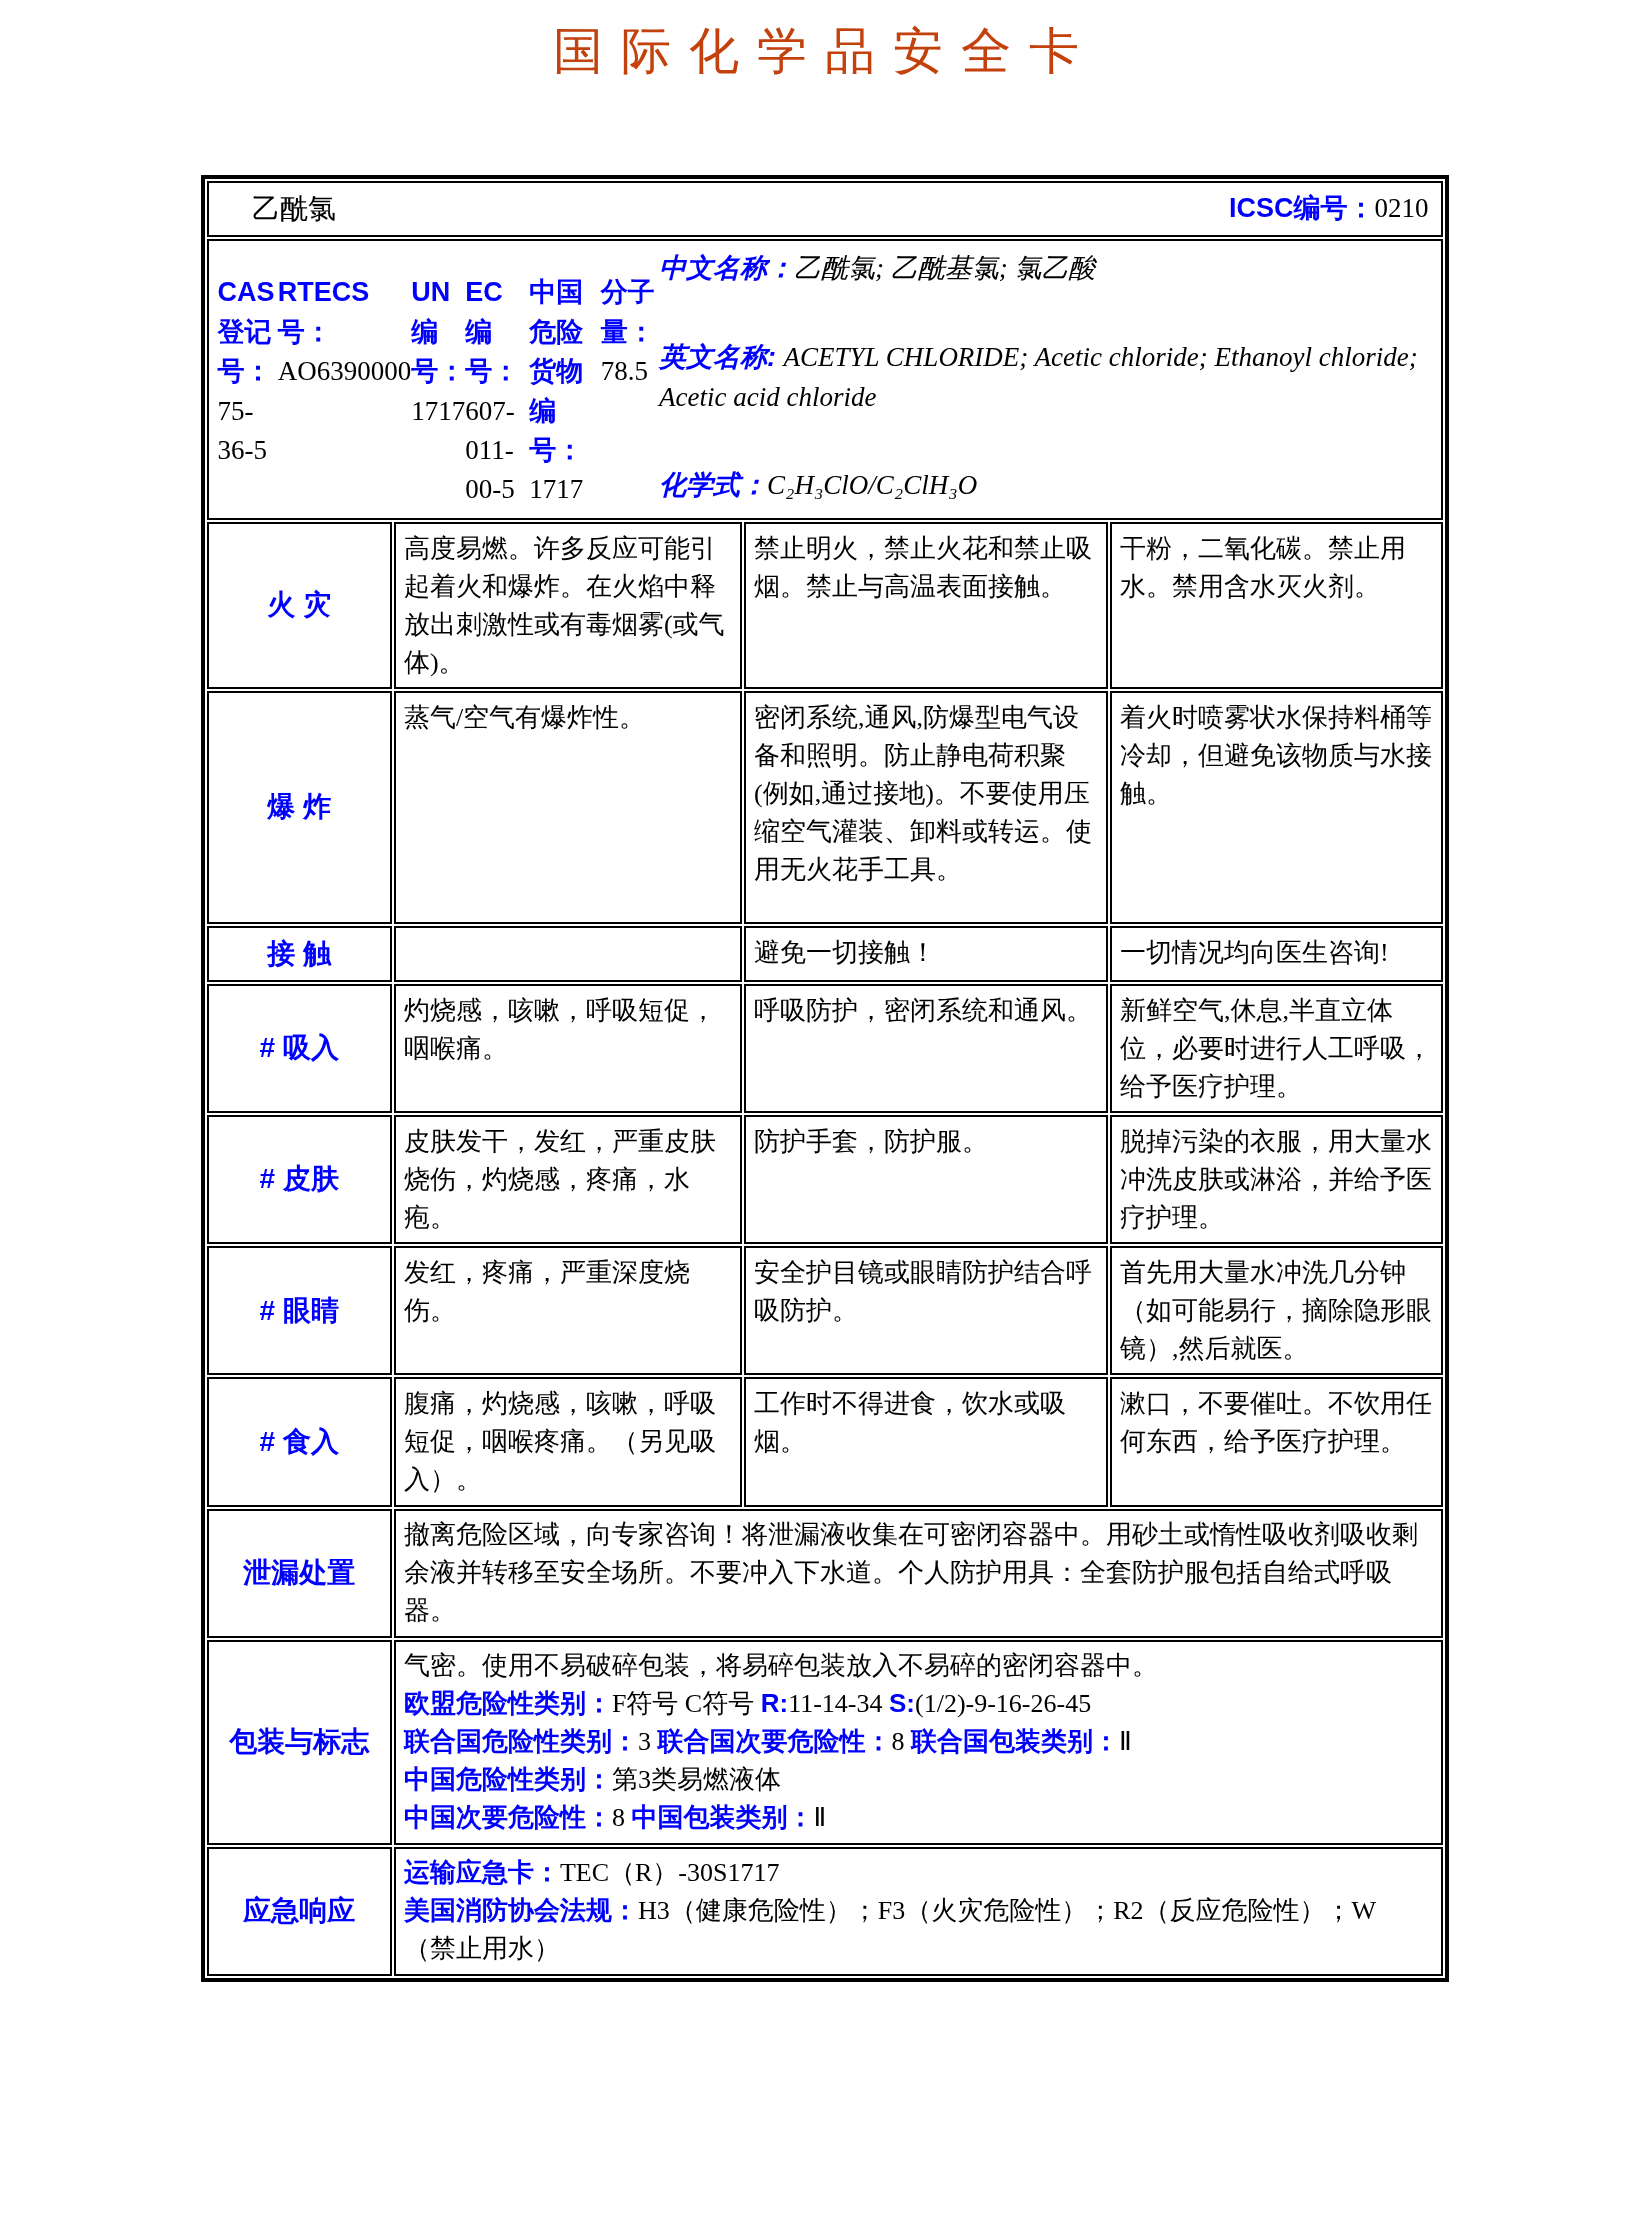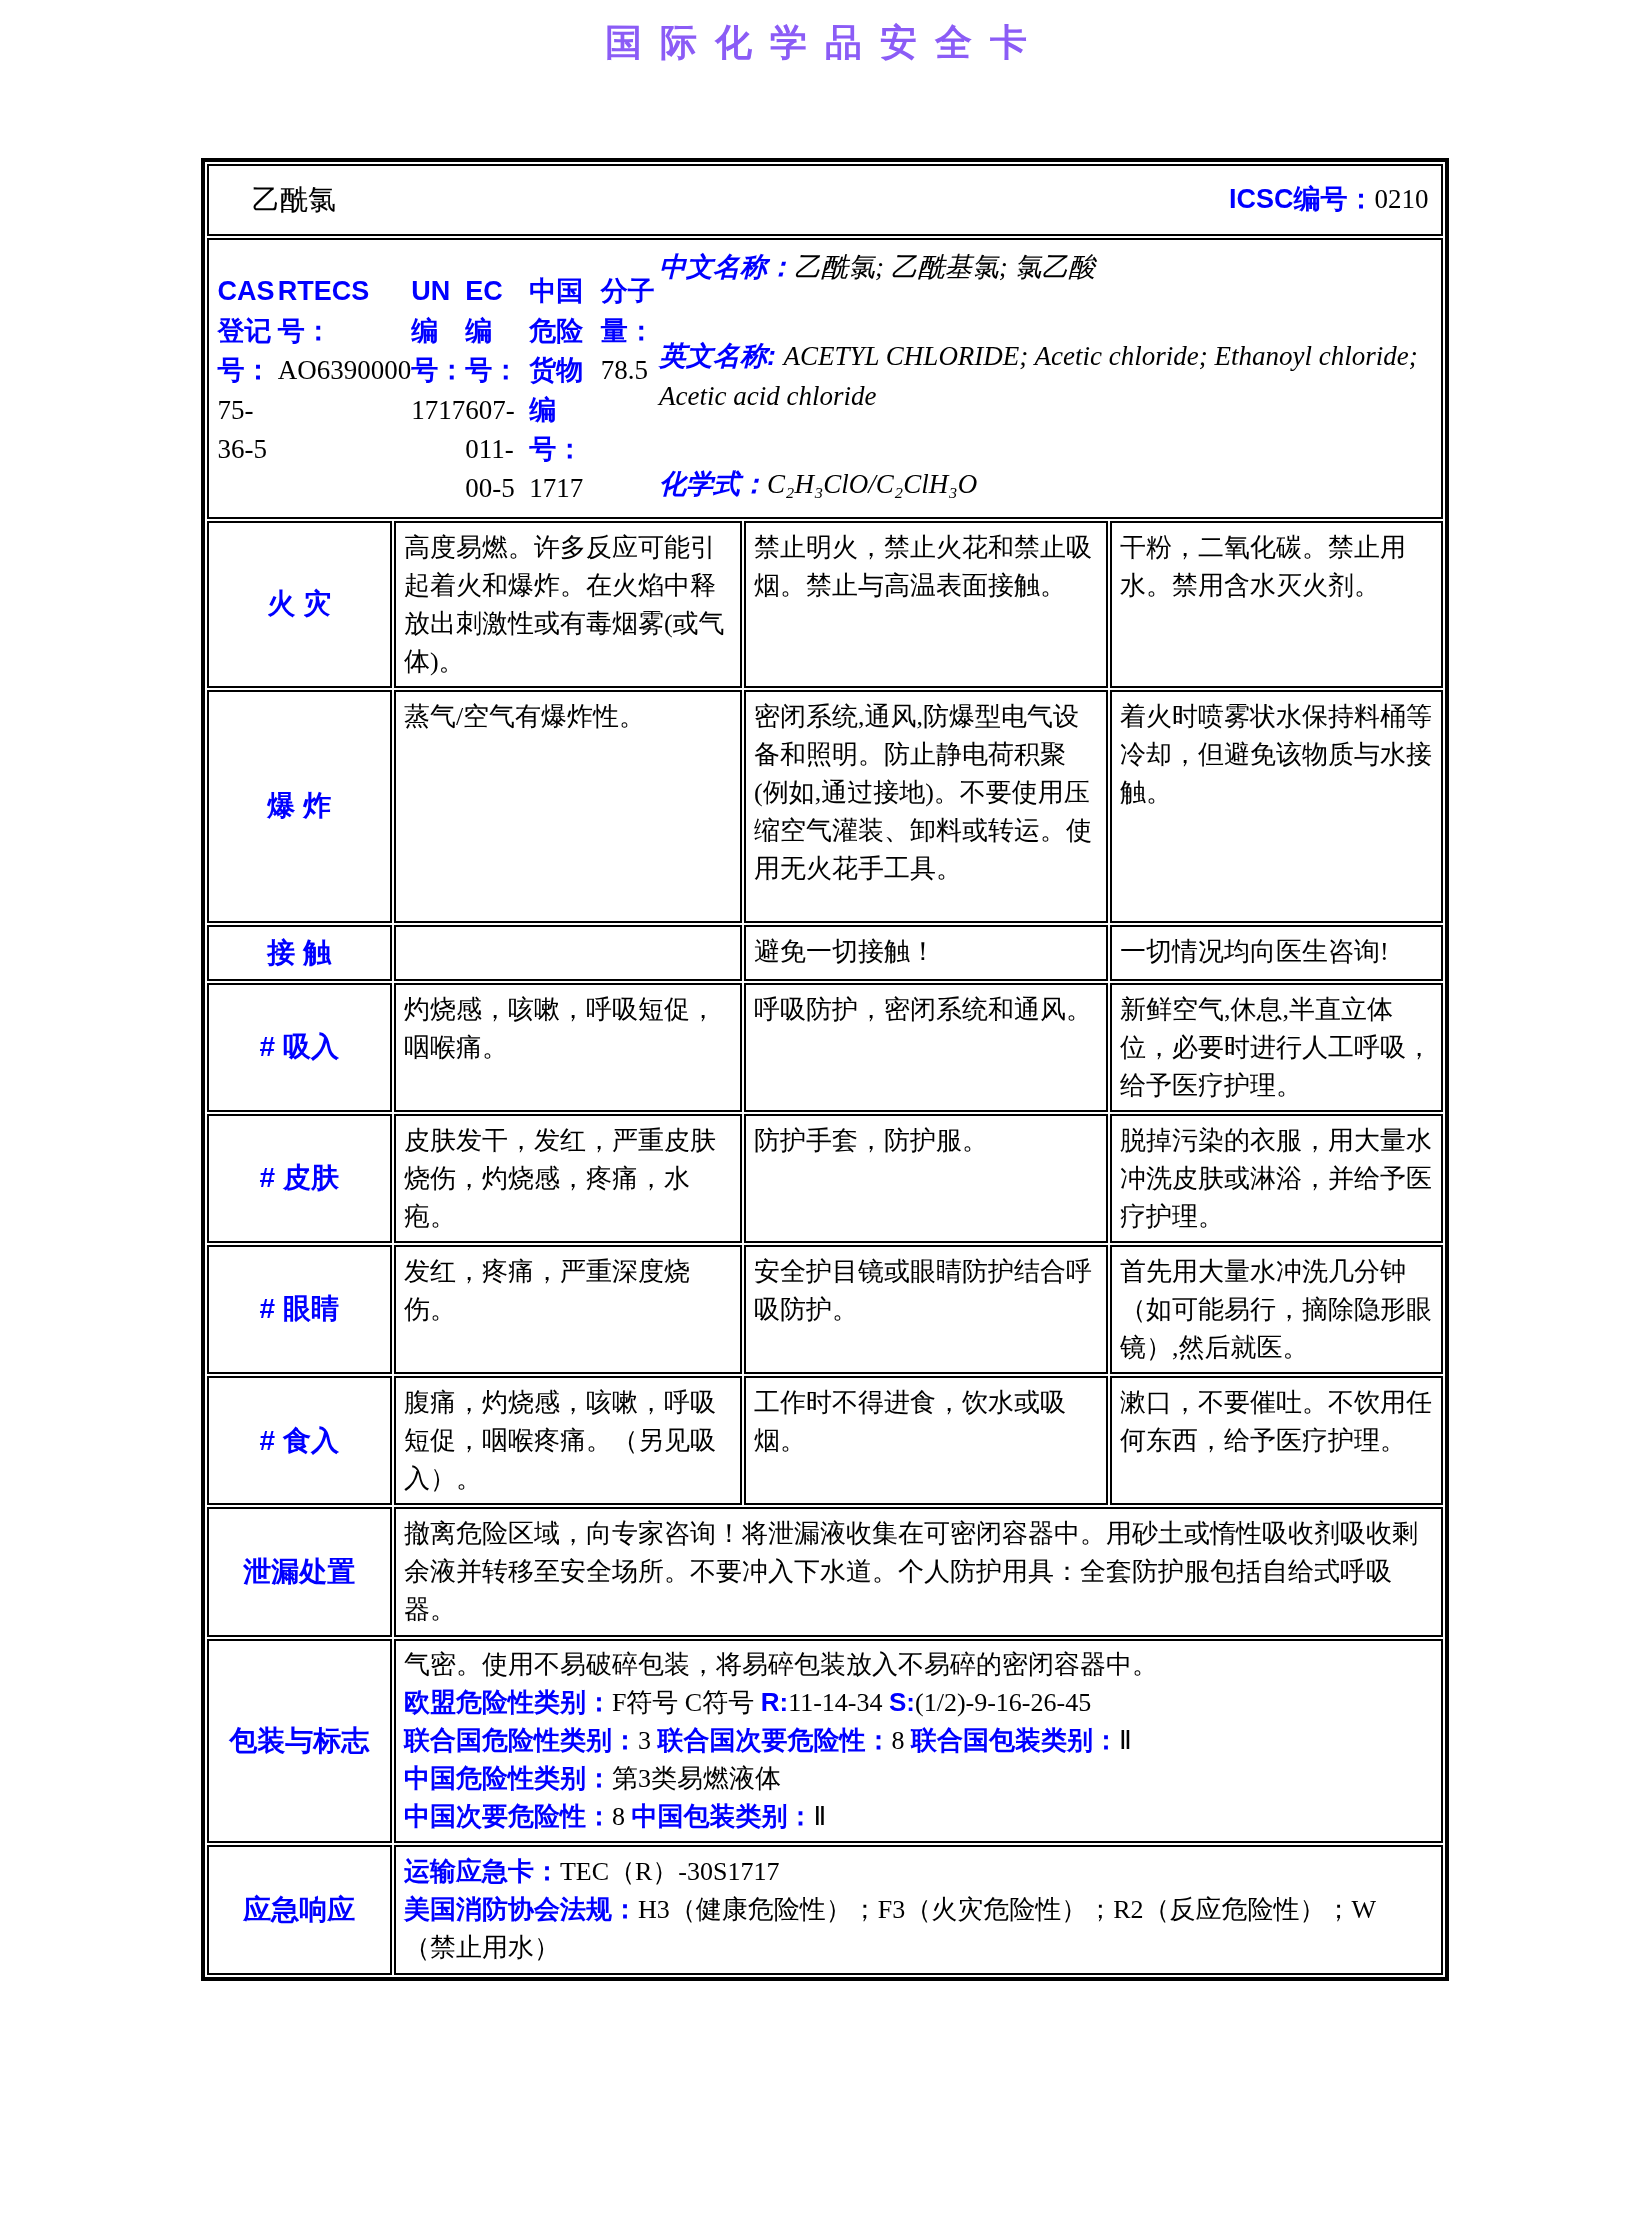--- a/index.html
+++ b/index.html
@@ -6,24 +6,24 @@
   html, body { background: #FFFFFF; }
   body {
     width: 1650px; height: 2239px;
     font-family: "Liberation Serif", serif;
     font-size: 26px; color: #000000;
     position: relative;
   }
   .doc-title {
     margin-top: 18px;
     text-align: center;
-    color: #8b5cf6;
+    color: #c2410c;
     font-family: "Liberation Sans", sans-serif;
-    font-weight: bold;
-    font-size: 37px;
+    font-weight: normal;
+    font-size: 50px;
     letter-spacing: 18px;
   }
   .card {
     width: 1248px;
     margin: 90px auto 0 auto;
     border: 4.2px solid #000000;
     background: #FFFFFF;
   }
   table.icsc {
     width: 100%;
@@ -50,21 +50,21 @@
     text-align: center;
     vertical-align: middle;
     font-size: 28px;
   }
   .header-cell {
     text-align: center;
     vertical-align: middle;
     white-space: pre-line;
     font-size: 28px;
   }
-  .title-row-cell { height: 72px; vertical-align: middle; padding-left: 36px; }
+  .title-row-cell { height: 56px; vertical-align: middle; padding-left: 36px; }
   .title-flex { display: flex; justify-content: space-between; align-items: center; }
   .substance { font-size: 28px; padding-left: 7px; }
   .icsc-no { font-size: 27px; padding-right: 4.2px; }
   .id-row-cell { height: 265px; }
   .id-flex { display: flex; height: 100%; }
   .id-left { width: 36%; display: flex; flex-direction: row; justify-content: space-between; padding: 2.8px 0; margin-top: 24px; }
   .id-right { width: 64%; display: flex; flex-direction: column; justify-content: space-between; padding: 2.8px 0 7px 4.2px; font-style: italic; }
   .id-line { font-size: 27px; }
   .h-header   { height: 95px; }
   .h-fire     { height: 148px; }

